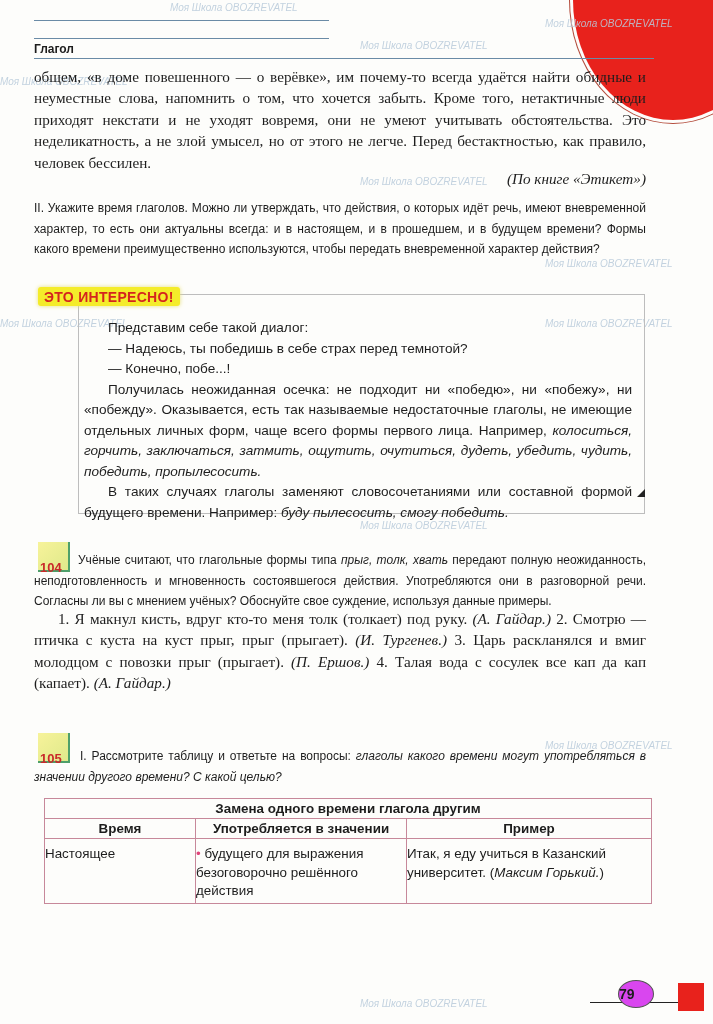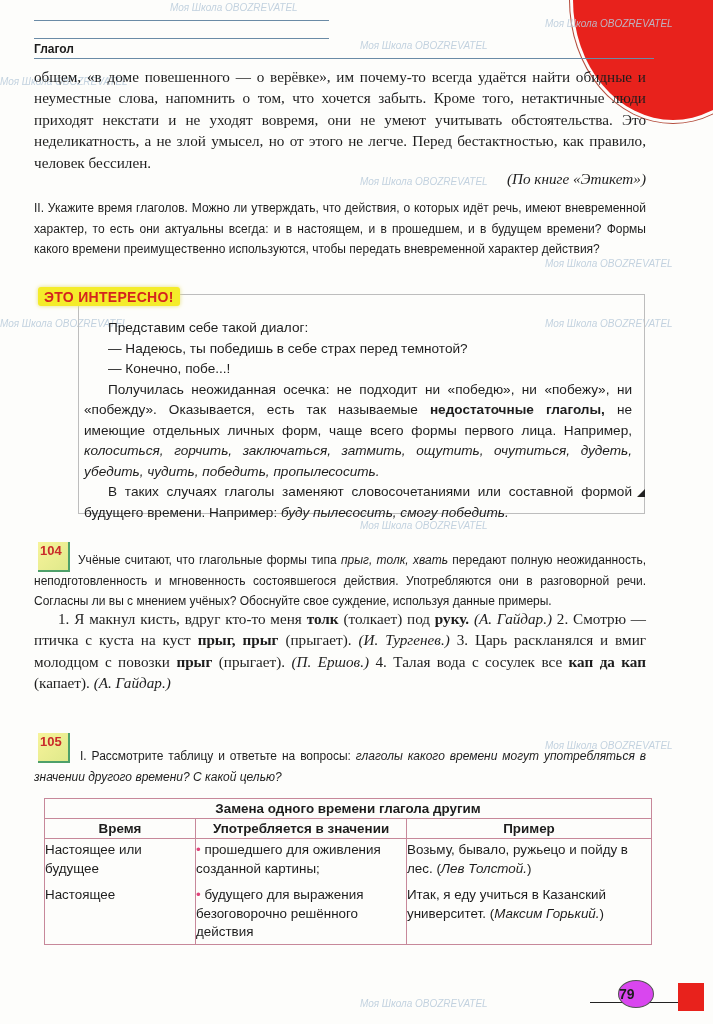--- a/index.html
+++ b/index.html
@@ -10,32 +10,32 @@
   .corner { position:absolute; right:-60px; top:-120px; width:200px; height:240px; border-radius:50%;
             background:#e8221c; box-shadow: 0 0 0 3px #fdfdfb, 0 0 0 4px #b34a3a; }
   .hdr-line { position:absolute; left:34px; height:1px; background:#6a8ba6; }
   .running-head { position:absolute; left:34px; top:42px; font-size:12px; font-weight:bold; }
 
   .para { position:absolute; left:34px; width:612px; }
   .p-serif { font-size:15.2px; line-height:21.4px; text-align:justify; }
   .p-sans { font-size:12px; line-height:20.5px; text-align:justify; }
   .right { text-align:right; font-style:italic; }
   .it { font-style:italic; }
-  .b { font-weight:bold; }
+  .b { font-weight:normal; }
 
   .interest-label { position:absolute; left:38px; top:287px; background:#f4ec2a; color:#d4241e; font-weight:bold;
                     font-size:14px; padding:2px 6px 1px 6px; border-radius:3px; letter-spacing:0.3px; box-shadow:0 0 4px #e7e07a; }
   .interest-box { position:absolute; left:78px; top:294px; width:565px; height:218px; border:1px solid #bdbdbd; }
   .interest-text { position:absolute; left:84px; top:318px; width:548px; font-size:13.6px; line-height:20.5px; text-align:justify; }
   .indent { text-indent:24px; }
   .box-corner { position:absolute; left:637px; top:489px; width:0; height:0; border-left:8px solid transparent; border-bottom:8px solid #222; }
 
   .ex-num { position:absolute; width:30px; height:28px; background:linear-gradient(135deg,#f7f39a,#dfe98b);
             border-right:2px solid #4ea06a; border-bottom:2px solid #4ea06a; color:#c92a2a; font-weight:bold; font-size:13px; }
-  .ex-num span { position:absolute; left:2px; top:1px; }
+  .ex-num span { position:absolute; left:2px; top:18px; }
 
   table.tense { position:absolute; left:44px; top:798px; width:608px; border-collapse:collapse; font-size:13.4px; }
   table.tense td, table.tense th { border:1px solid #c7889a; padding:2px 0; vertical-align:top; }
   table.tense th { font-weight:bold; text-align:center; }
   table.tense tr.body td { border-top:none; border-bottom:none; line-height:18.6px; }
   table.tense tr.body.first td { border-top:1px solid #c7889a; }
   table.tense tr.body.last td { border-bottom:1px solid #c7889a; }
   .bullet { color:#e0447a; }
 
   .pg-line { position:absolute; left:590px; top:1002px; width:110px; height:1px; background:#222; }
@@ -104,25 +104,20 @@
 <table class="tense sans">
   <tbody>
       <tr>
     <th colspan="3">Замена одного времени глагола другим</th>
   </tr>
   <tr>
     <th style="width:150px;">Время</th>
     <th style="width:210px;">Употребляется в значении</th>
     <th>Пример</th>
   </tr>
-  <tr class="body first">
-    <td>Настоящее или будущее</td>
-    <td><span class="bullet">• </span><span>прошедшего для оживления созданной картины;</span></td>
-    <td><span>Возьму, бывало, ружьецо и пойду в лес. (</span><span class="it">Лев Толстой.</span><span>)</span></td>
-  </tr>
   <tr class="body last">
     <td style="padding-top:6px;">Настоящее</td>
     <td style="padding-top:6px;"><span class="bullet">• </span><span>будущего для выражения безоговорочно решённого действия</span></td>
     <td style="padding-top:6px;"><span>Итак, я еду учиться в Казанский университет. (</span><span class="it">Максим Горький.</span><span>)</span></td>
   </tr>
 </tbody>
   </table>
 
 <div class="pg-line"></div>
 <div class="pg-red"></div>

